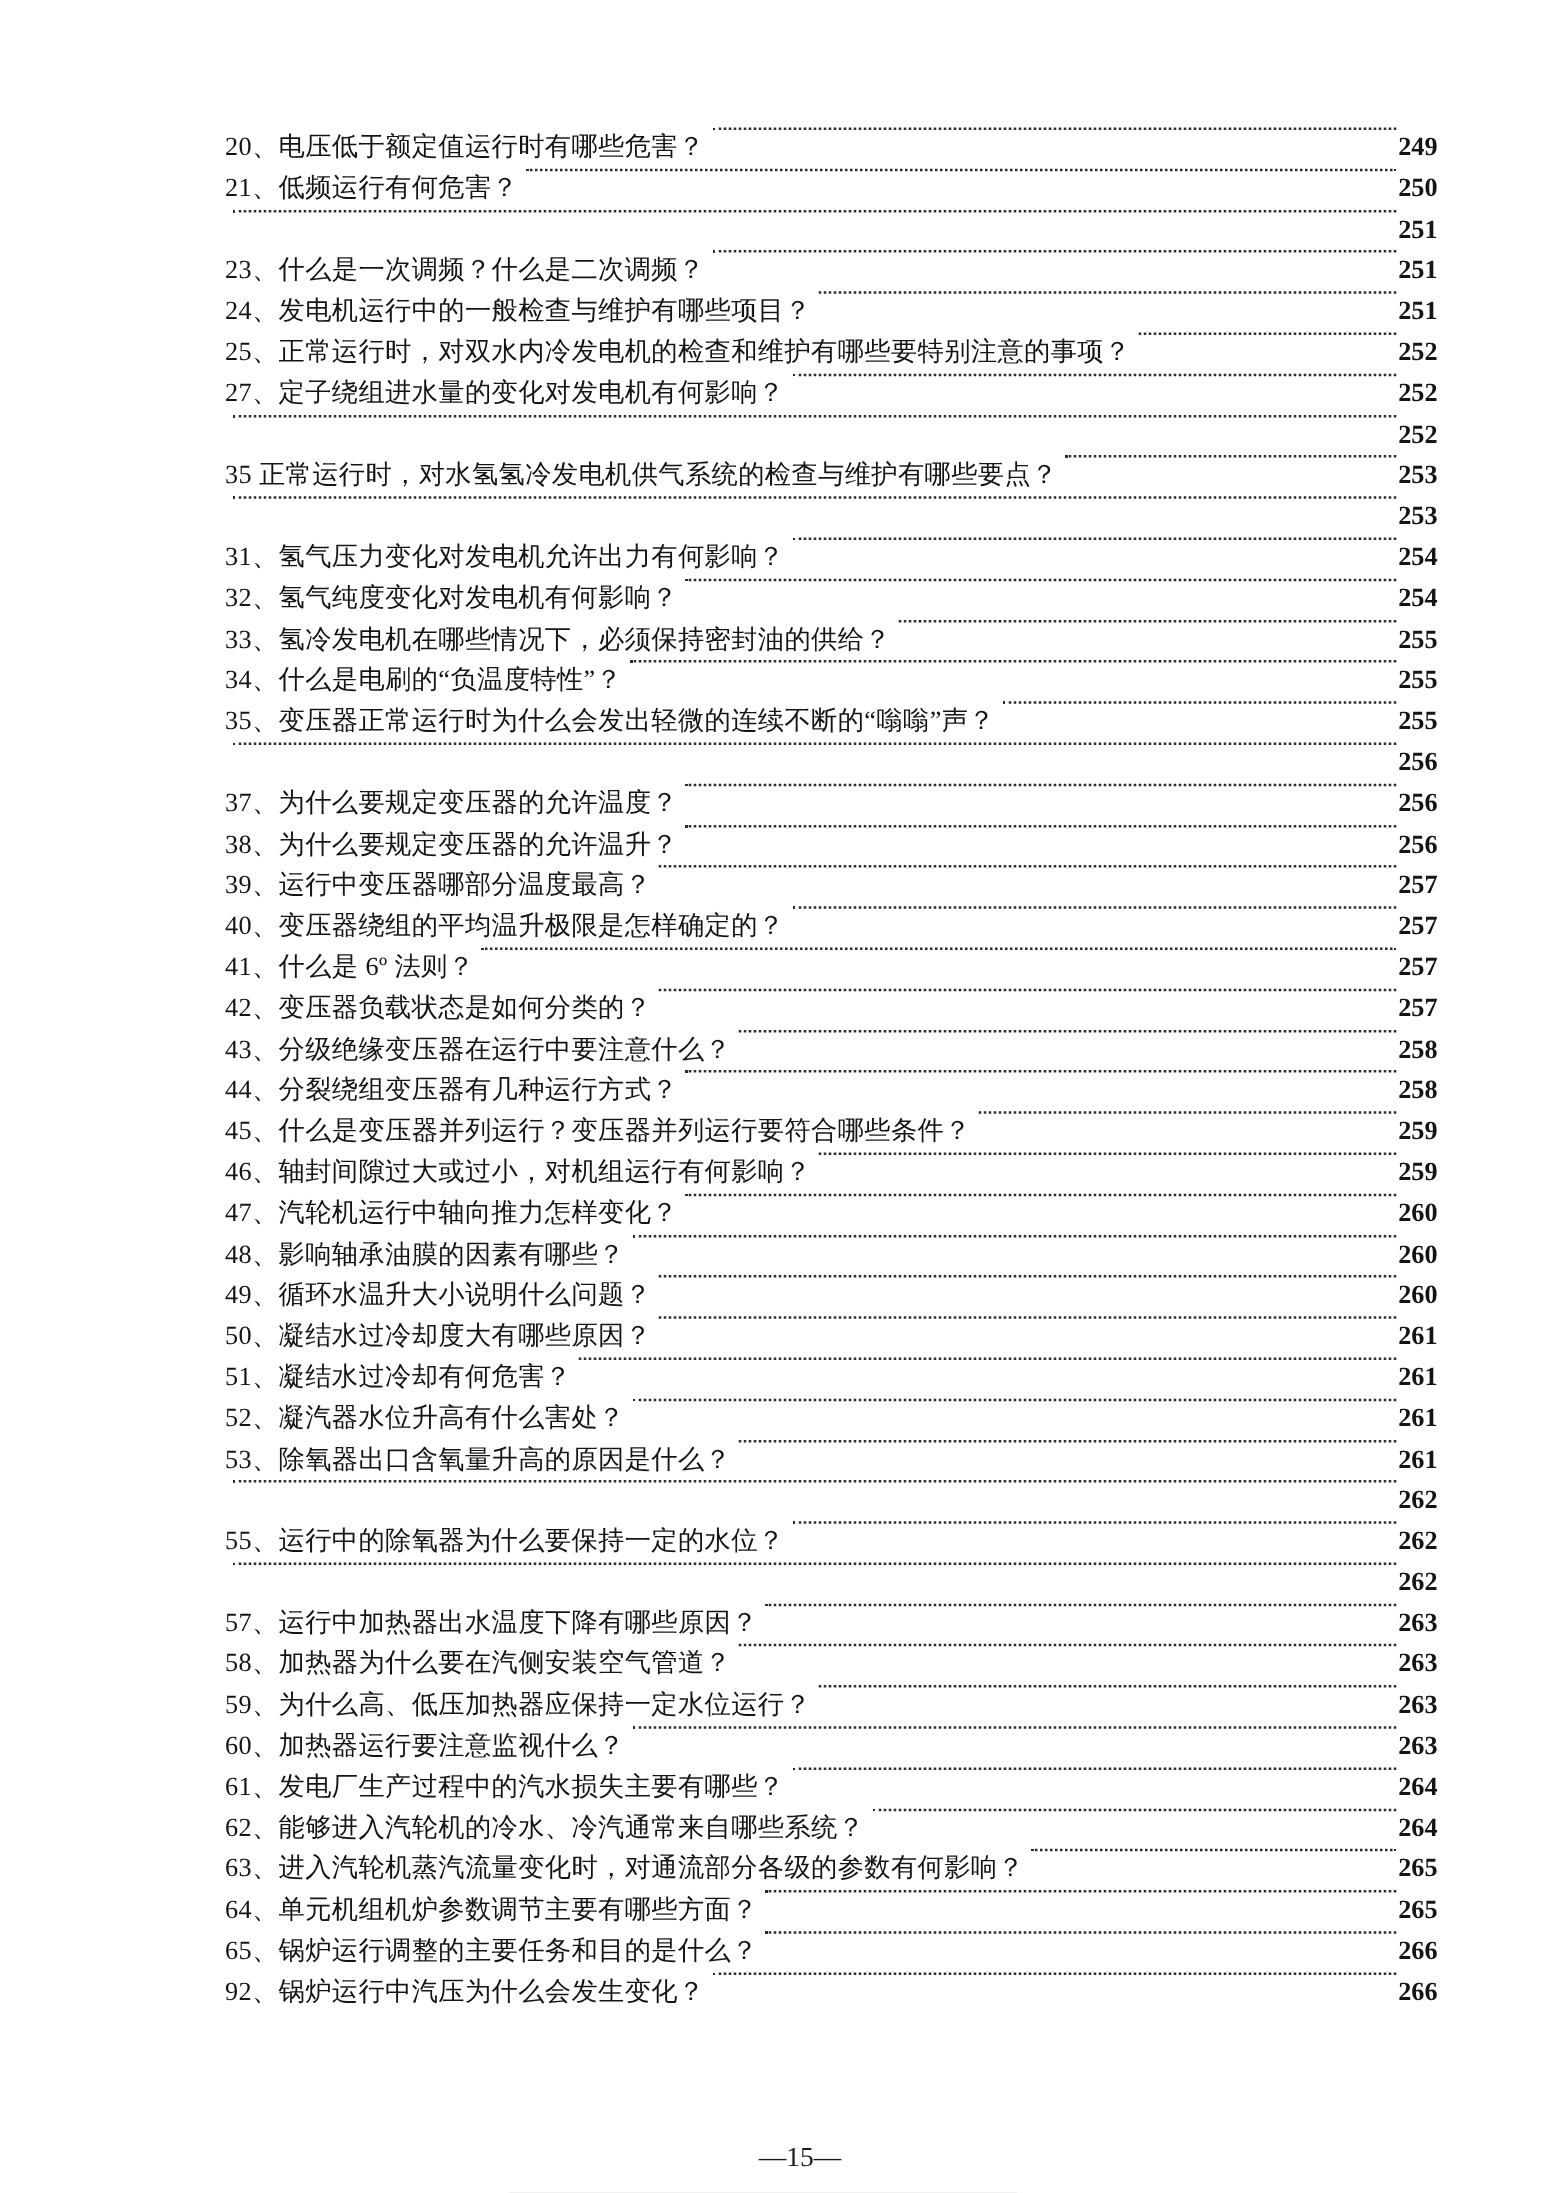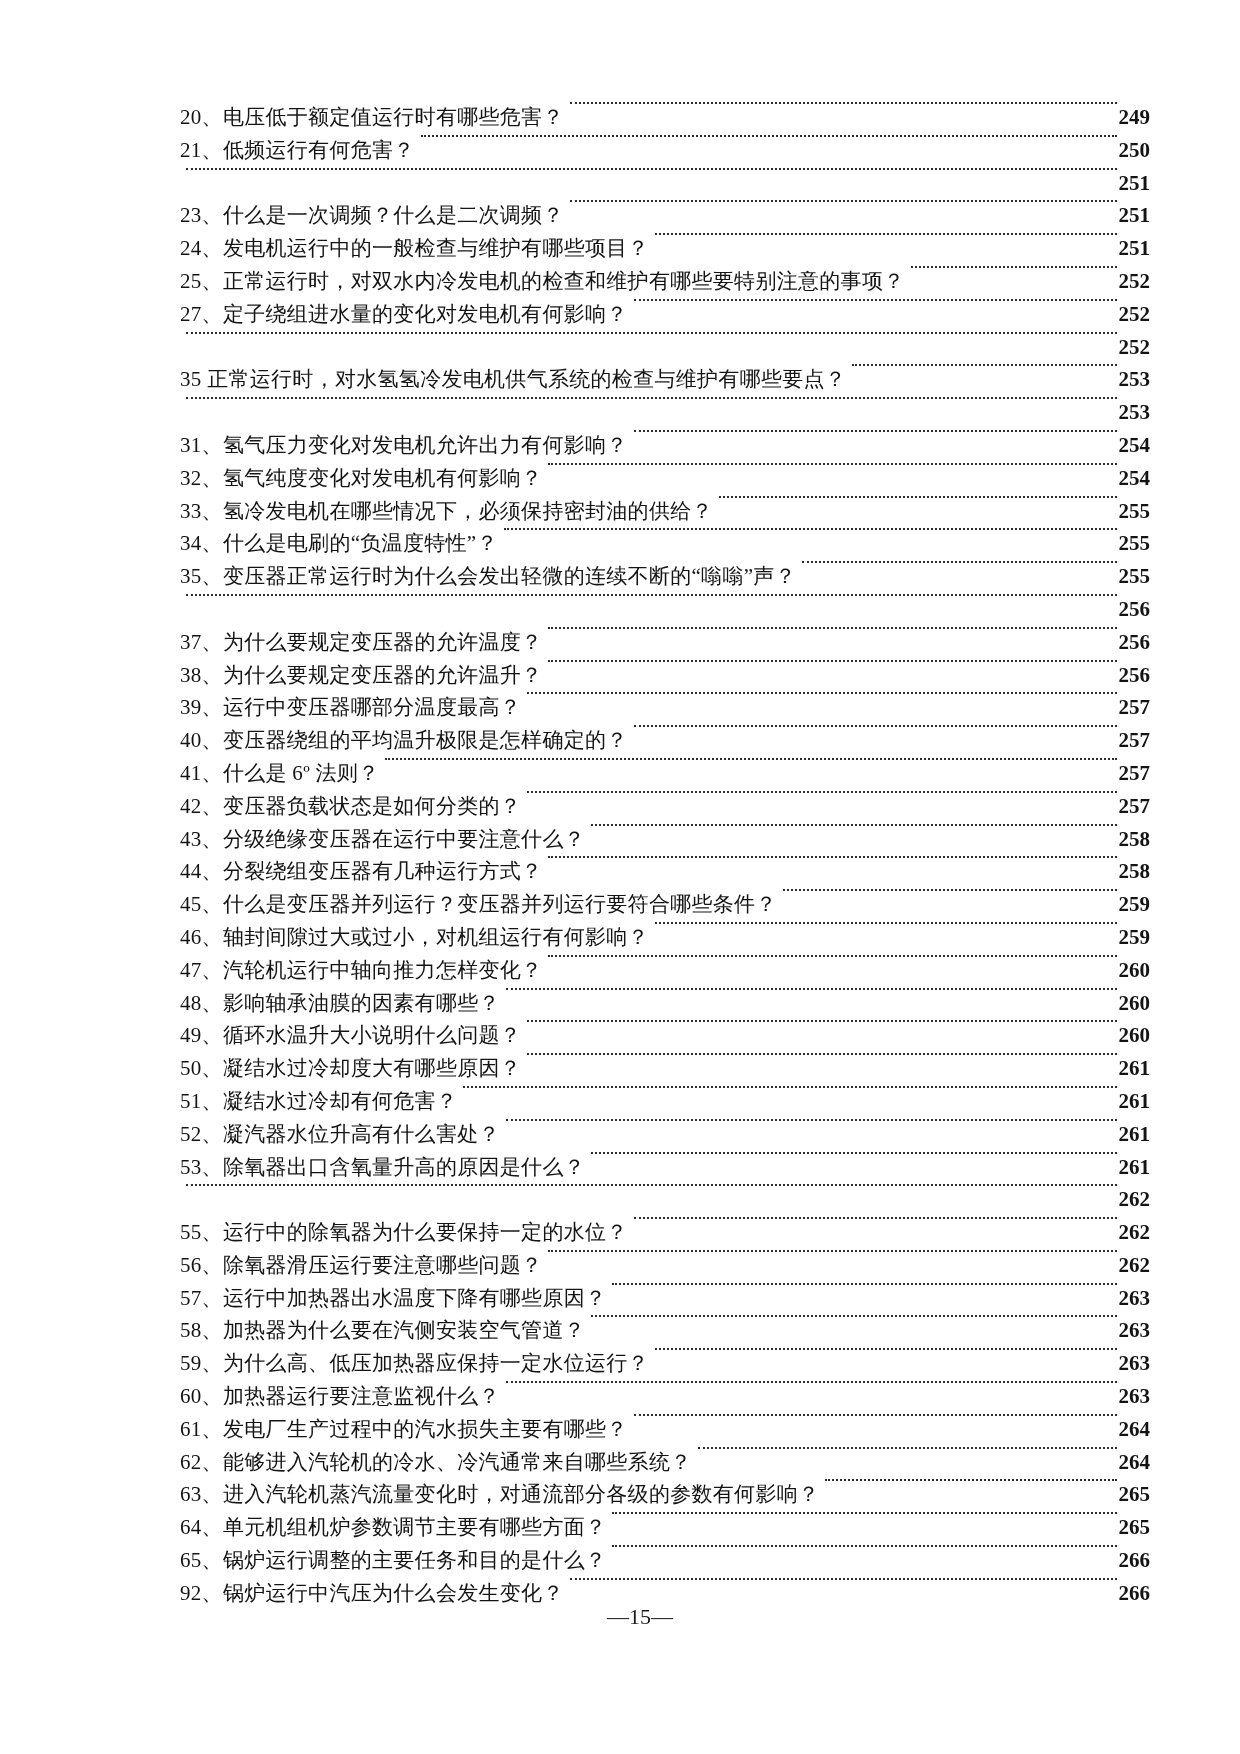--- a/index.html
+++ b/index.html
@@ -43,21 +43,21 @@
     margin: 0 2px 7px 6px;
     height: 0;
   }
   .toc-page {
     white-space: nowrap;
     flex: 0 0 auto;
     font-weight: bold;
   }
   .footer {
     position: absolute;
-    top: 1604px;
+    top: 1713px;
     left: 180px;
     width: 920px;
     text-align: center;
     font-size: 22px;
     color: #1a1a1a;
   }
 </style>
 </head>
 <body>
 
@@ -227,21 +227,20 @@
       <div class="toc-row">
         <span class="dot-leader"></span>
         <span class="toc-page">262</span>
       </div>
       <div class="toc-row">
         <span class="toc-text">55、运行中的除氧器为什么要保持一定的水位？</span>
         <span class="dot-leader"></span>
         <span class="toc-page">262</span>
       </div>
       <div class="toc-row">
-        <span class="toc-text">56、除氧器滑压运行要注意哪些问题？</span>
         <span class="dot-leader"></span>
         <span class="toc-page">262</span>
       </div>
       <div class="toc-row">
         <span class="toc-text">57、运行中加热器出水温度下降有哪些原因？</span>
         <span class="dot-leader"></span>
         <span class="toc-page">263</span>
       </div>
       <div class="toc-row">
         <span class="toc-text">58、加热器为什么要在汽侧安装空气管道？</span>

